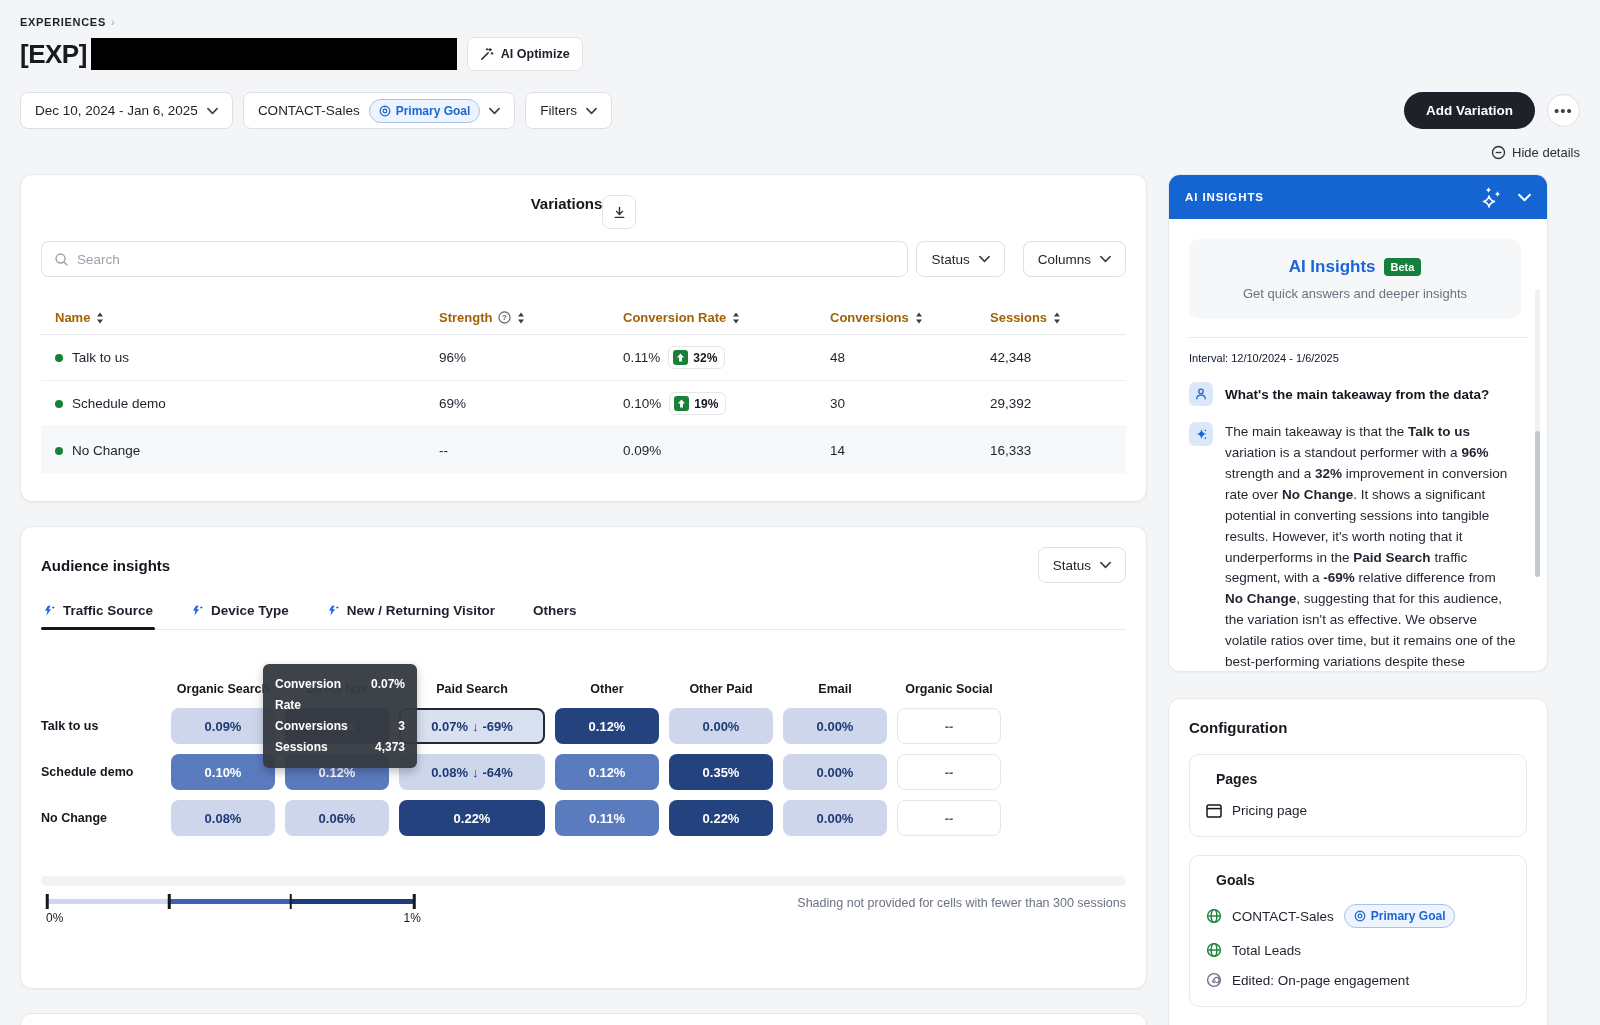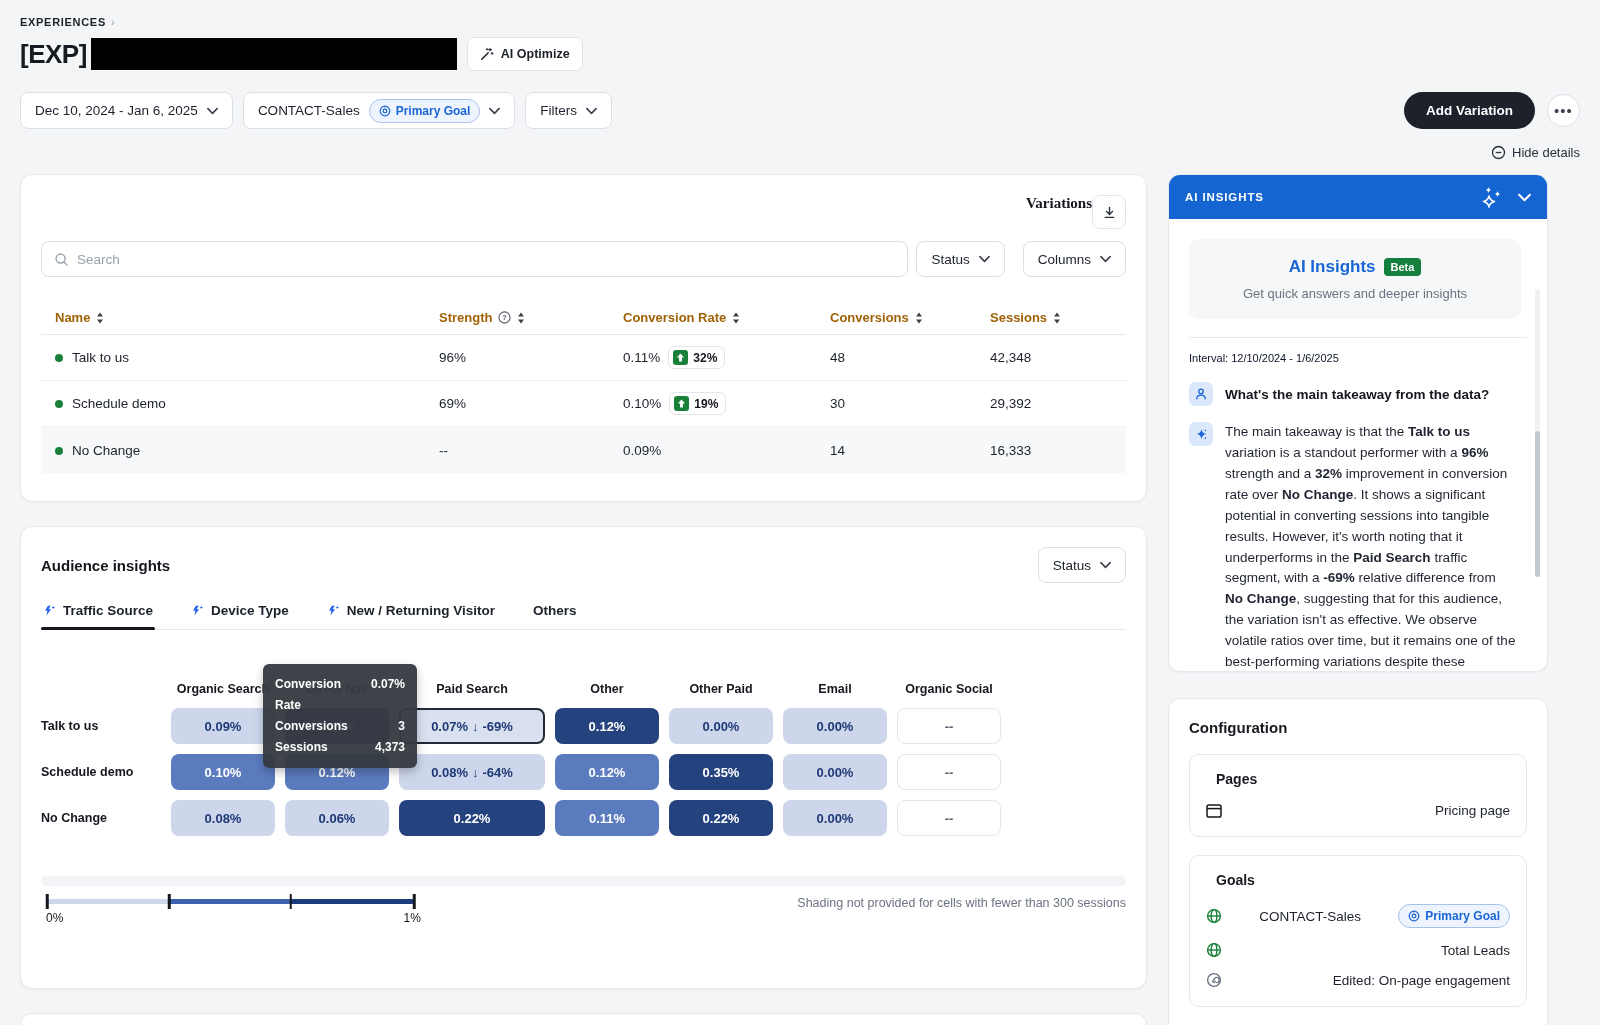--- a/index.html
+++ b/index.html
@@ -35,21 +35,21 @@
   .hide-details { display:flex; align-items:center; gap:6px; font-size:13px; font-weight:500; color:#2a303b; cursor:pointer; }
 
   
   .main { display:flex; gap:21px; margin-top:13px; align-items:flex-start; }
   .col-left { width:1127px; flex:none; }
   .col-right { width:380px; flex:none; }
   .card { background:#fff; border:1px solid #e6e8ec; border-radius:12px; box-shadow:0 1px 2px rgba(16,24,40,.04); }
 
   
   .vcard { height:328px; padding:20px; margin-bottom:24px; }
-  .vhead { display:flex; justify-content:flex-end; align-items:flex-start;font-family:Liberation Serif, serif; }
+  .vhead { display:flex; justify-content:center; align-items:flex-start; }
   .card-title { font-size:15px; font-weight:700; color:#14171e; }
   .icon-btn { width:34px; height:34px; border:1px solid #e0e3e8; border-radius:8px; background:#fff; display:flex;
     align-items:center; justify-content:center; cursor:pointer; color:#2a303b; }
   .search-row { display:flex; gap:8px; margin-top:12px; }
   .search-box { flex:1; display:flex; align-items:center; gap:8px; height:36px; padding:0 12px;
     border:1px solid #dcdfe5; border-radius:8px; background:#fff; }
   .search-box input { border:none; outline:none; flex:1; font-size:13.5px; font-family:inherit; color:#1c212b; }
   .search-box input::placeholder { color:#9aa1ab; }
   .sm-ctrl { height:36px; }
   .vtable { margin-top:24px; }
@@ -122,21 +122,21 @@
   .a-text { font-size:13.5px; line-height:1.55; color:#1f2430; }
   .a-text b { font-weight:700; }
   .ai-scrollbar { position:absolute; right:7px; top:70px; width:5px; height:288px; background:#eff1f4; border-radius:3px; }
   .ai-thumb { position:absolute; right:0; top:142px; width:5px; height:146px; background:#c3c7ce; border-radius:3px; cursor:pointer; }
 
   
   .config-card { padding:20px; height:360px; }
   .config-title { font-size:15px; font-weight:700; margin-bottom:18px; }
   .sub-card { border:1px solid #e6e8ec; border-radius:10px; padding:16px; margin-bottom:18px; }
   .sub-title { font-size:14px; font-weight:700; margin-bottom:16px;padding-left:10px; }
-  .cfg-item { display:flex; align-items:center; gap:10px; font-size:13.5px; color:#1c212b; margin-bottom:14px;justify-content:space-between; }
+  .cfg-item { display:flex; align-items:center; gap:10px; font-size:13.5px; color:#1c212b; margin-bottom:14px; }
   .cfg-item:last-child { margin-bottom:2px; }
 </style>
 </head>
 <body>
 
 <div class="page">
 
   <div class="breadcrumb">
     <span>EXPERIENCES</span>
     <span class="chev">›</span>

